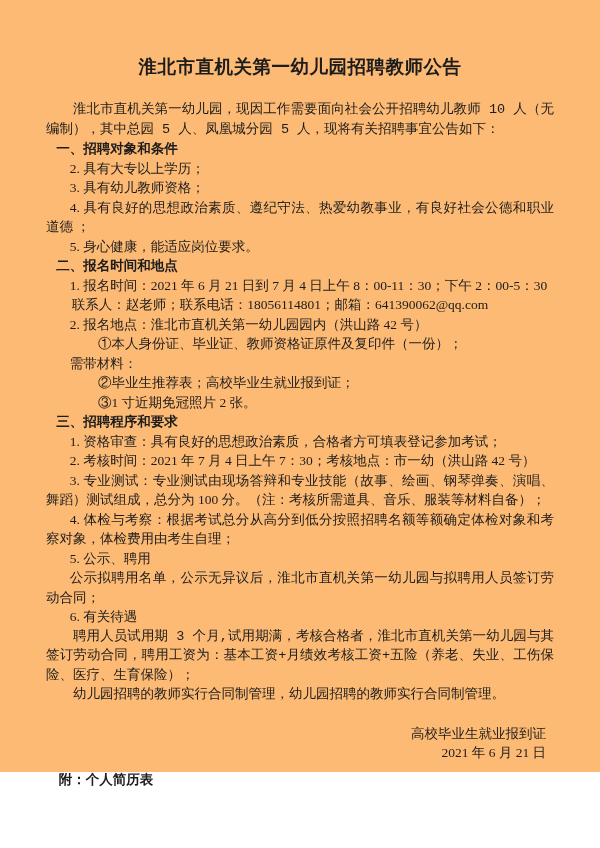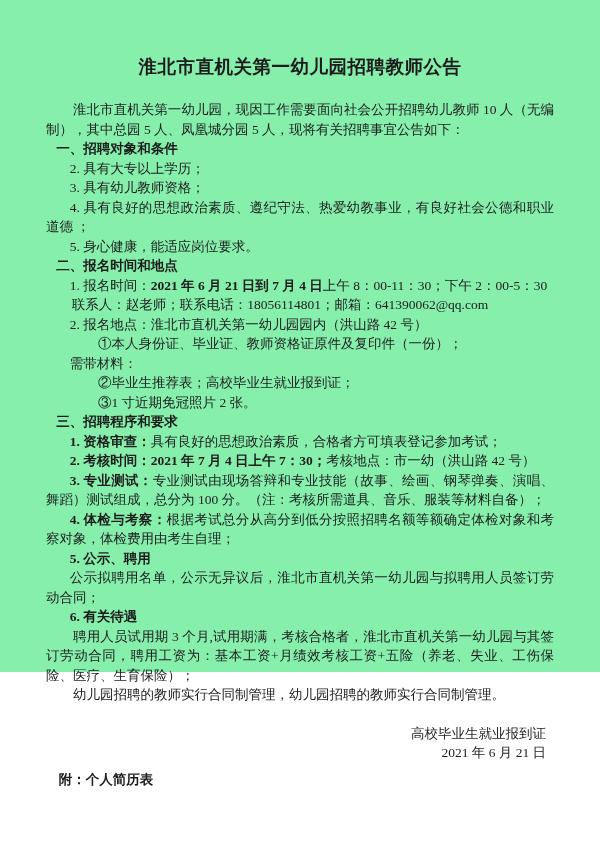--- a/index.html
+++ b/index.html
@@ -4,44 +4,44 @@
 <style>
   * { margin: 0; padding: 0; box-sizing: border-box; }
   html, body {
     width: 600px; height: 848px;
     background: #ffffff;
     overflow: hidden;
     font-family: "Liberation Serif", "DejaVu Serif", serif;
     color: #1c1c1c;
   }
   .page {
-    width: 600px; height: 672px;
+    width: 600px; height: 772px;
     padding: 54px 46px 0 46px;
-    background: #86efac;
+    background: #fdba74;
   }
   .doc-title {
     font-size: 18.5px;
     font-weight: bold;
     text-align: center;
     line-height: 26px;
     margin-bottom: 20px;
     letter-spacing: 0.5px;
   }
   .ln {
     font-size: 13.5px;
     line-height: 19.5px;
     text-align: justify;
   }
-  .para        { text-indent: 2em; }
+  .para        { text-indent: 2em; font-family: Liberation Mono, monospace; }
   .heading     { text-indent: 0.75em; font-weight: bold; }
   .item        { text-indent: 1.75em; }
   .contact     { text-indent: 1.9em; }
   .mats-label  { text-indent: 1.75em; }
   .circled     { text-indent: 3.85em; }
-  .b           { font-weight: bold; }
+  .b           { font-weight: normal; }
   .signature   { margin-top: 19px; text-align: right; padding-right: 8px; }
   .signature .ln { text-align: right; }
   .attachment  { margin-top: 7px; text-indent: 0.95em; font-weight: bold; }
 </style>
 </head>
 <body>
 
 <div class="page">
 
   <div class="doc-title">淮北市直机关第一幼儿园招聘教师公告</div>

